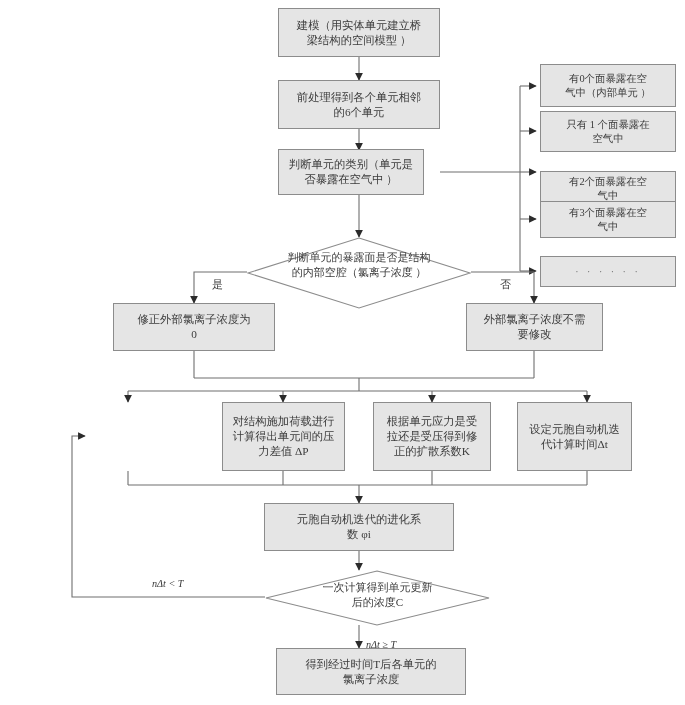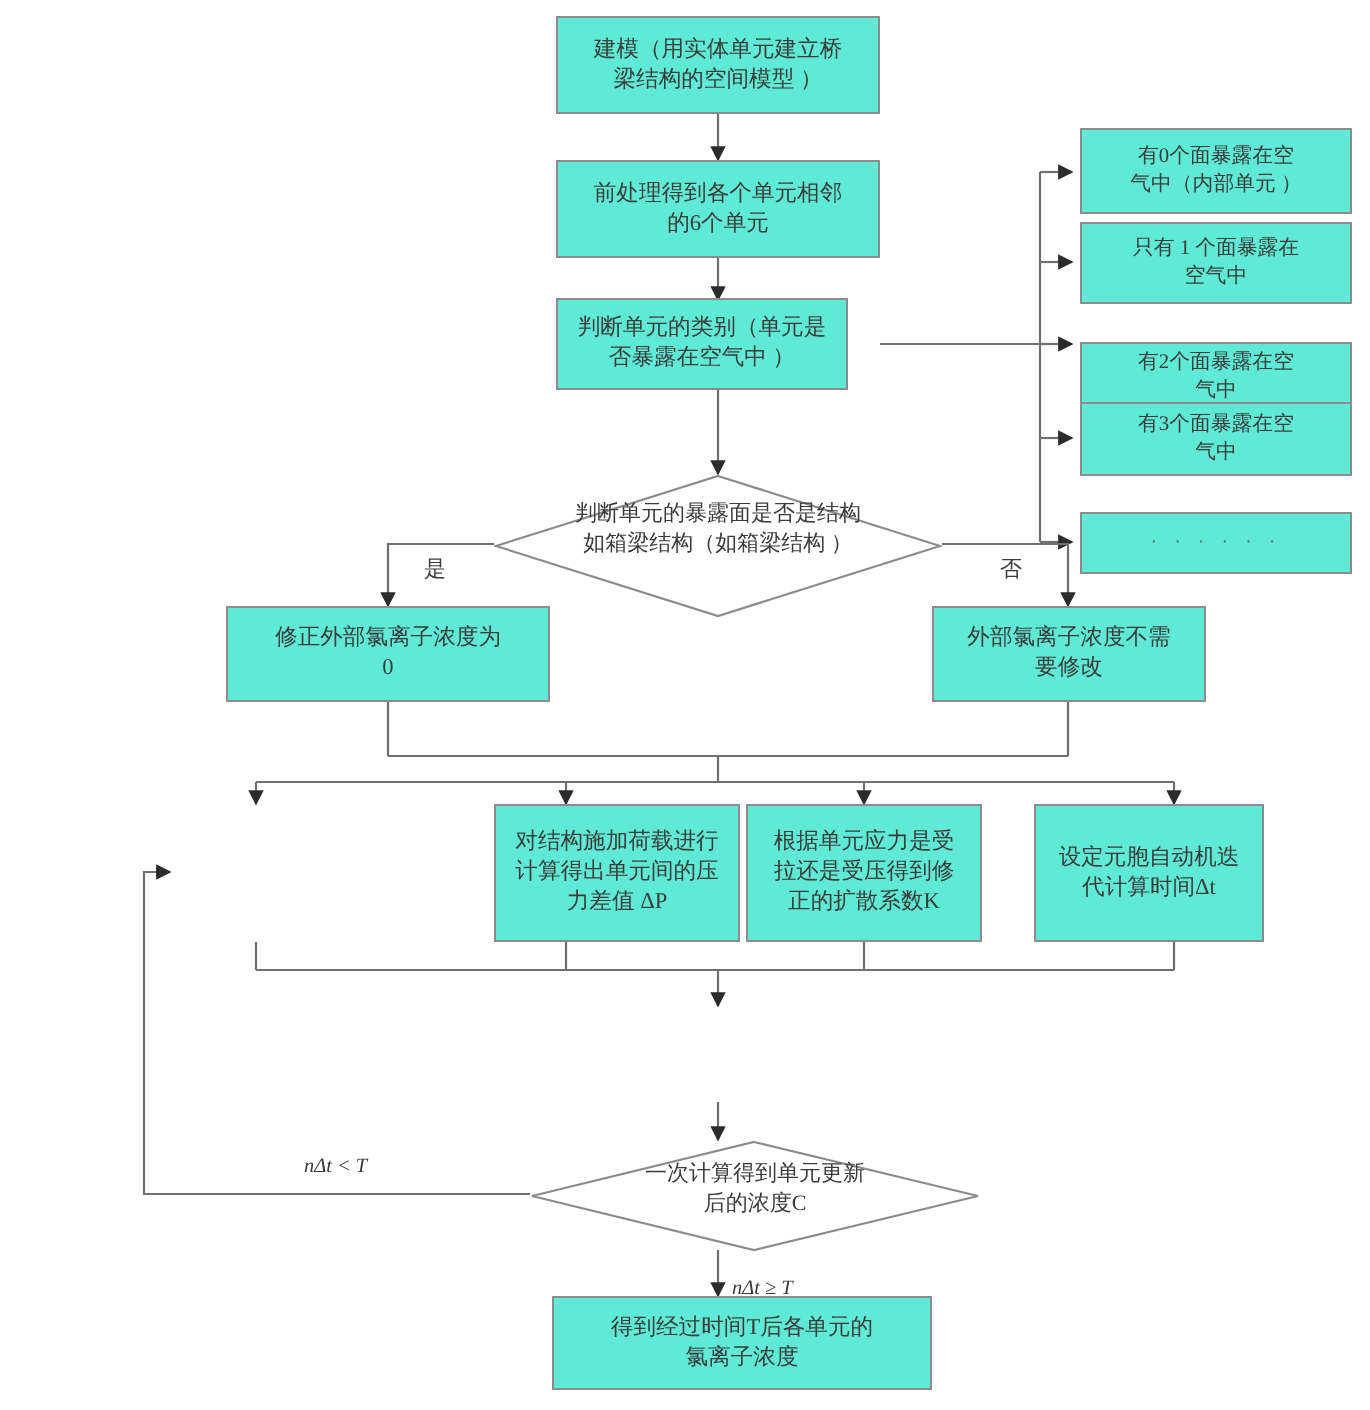--- a/index.html
+++ b/index.html
@@ -21,21 +21,21 @@
     position: absolute;
     left: 0;
     top: 0;
     width: 685px;
     height: 705px;
   }
   .node-box {
     position: absolute;
     box-sizing: border-box;
     border: 1px solid #8c8c8c;
-    background: #5eead4;
+    background: #e5e5e5;
     display: flex;
     align-items: center;
     justify-content: center;
     text-align: center;
     color: #3b3b3b;
     line-height: 1.32;
     padding: 2px 4px;
   }
   .node-box .txt {
     display: block;
@@ -158,53 +158,57 @@
 
   <div class="node-box dotsbox" style="left:540px; top:256px; width:136px; height:31px;">
     <span class="txt">· · · · · ·</span>
   </div>
 
   <svg style="position:absolute; left:247px; top:237px; width:224px; height:72px;" viewBox="0 0 224 72">
     <polygon points="112,1 223,36 112,71 1,36" fill="#ffffff" stroke="#8c8c8c" stroke-width="1.1"></polygon>
   </svg>
   <div style="position:absolute; left:247px; top:250px; width:224px; text-align:center;
               font-size:11px; color:#3b3b3b; line-height:1.35; white-space:pre-line;">判断单元的暴露面是否是结构
-如箱梁结构（如箱梁结构 ）</div>
+的内部空腔（氯离子浓度 ）</div>
 
   <div class="diamond-label" style="left:212px; top:277px;">是</div>
   <div class="diamond-label" style="left:500px; top:277px;">否</div>
 
   <div class="node-box f11" style="left:113px; top:303px; width:162px; height:48px;">
     <span class="txt">修正外部氯离子浓度为
 0</span>
   </div>
 
   <div class="node-box f11" style="left:466px; top:303px; width:137px; height:48px;">
     <span class="txt">外部氯离子浓度不需
 要修改</span>
   </div>
 
 
-  <div class="node-box f11" style="left:222px; top:402px; width:123px; height:69px;margin-left:25px;">
+  <div class="node-box f11" style="left:222px; top:402px; width:123px; height:69px;">
     <span class="txt">对结构施加荷载进行
 计算得出单元间的压
 力差值 ΔP</span>
   </div>
 
   <div class="node-box f11" style="left:373px; top:402px; width:118px; height:69px;">
     <span class="txt">根据单元应力是受
 拉还是受压得到修
 正的扩散系数K</span>
   </div>
 
   <div class="node-box f11" style="left:517px; top:402px; width:115px; height:69px;">
     <span class="txt">设定元胞自动机迭
 代计算时间Δt</span>
   </div>
 
+  <div class="node-box f11" style="left:264px; top:503px; width:190px; height:48px;">
+    <span class="txt">元胞自动机迭代的进化系
+数 φi</span>
+  </div>
 
   <svg style="position:absolute; left:265px; top:570px; width:225px; height:56px;" viewBox="0 0 225 56">
     <polygon points="112,1 224,28 112,55 1,28" fill="#ffffff" stroke="#8c8c8c" stroke-width="1.1"></polygon>
   </svg>
   <div style="position:absolute; left:265px; top:580px; width:225px; text-align:center;
               font-size:11px; color:#3b3b3b; line-height:1.35; white-space:pre-line;">一次计算得到单元更新
 后的浓度C</div>
 
   <div class="edge-label" style="left:152px; top:578px;">nΔt &lt; T</div>
   <div class="edge-label" style="left:366px; top:628px;margin-top:11px;">nΔt ≥ T</div>

